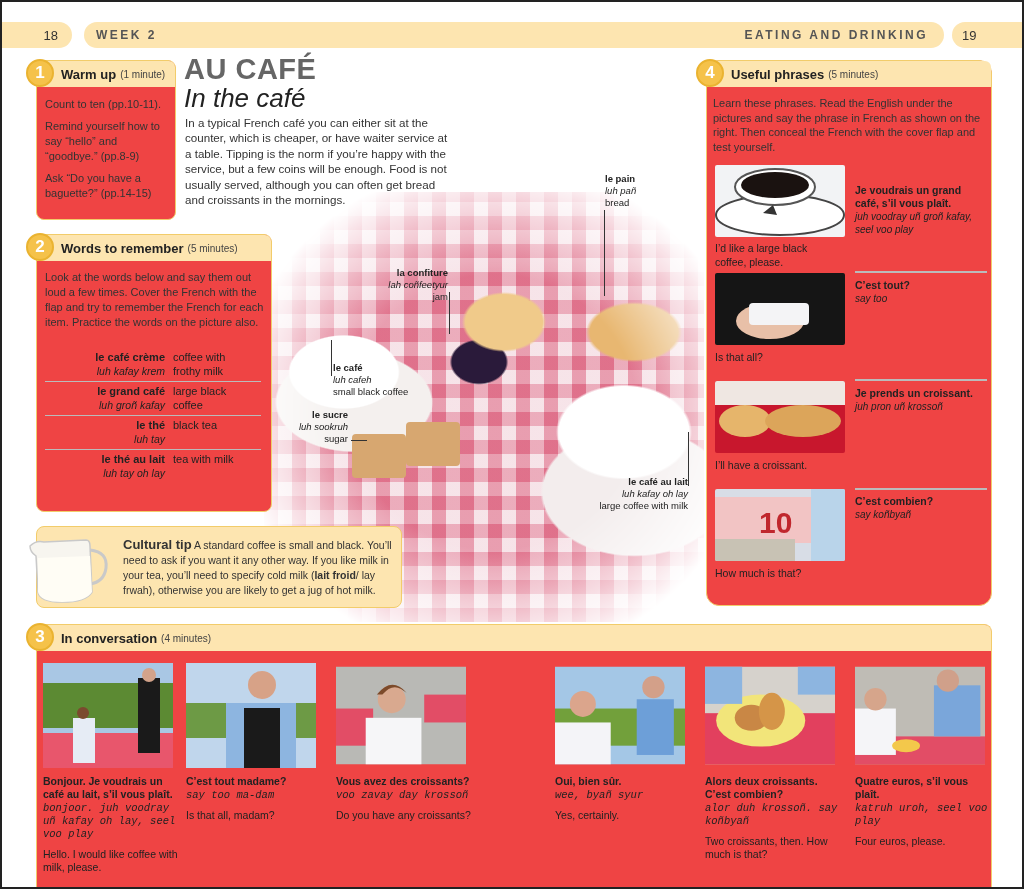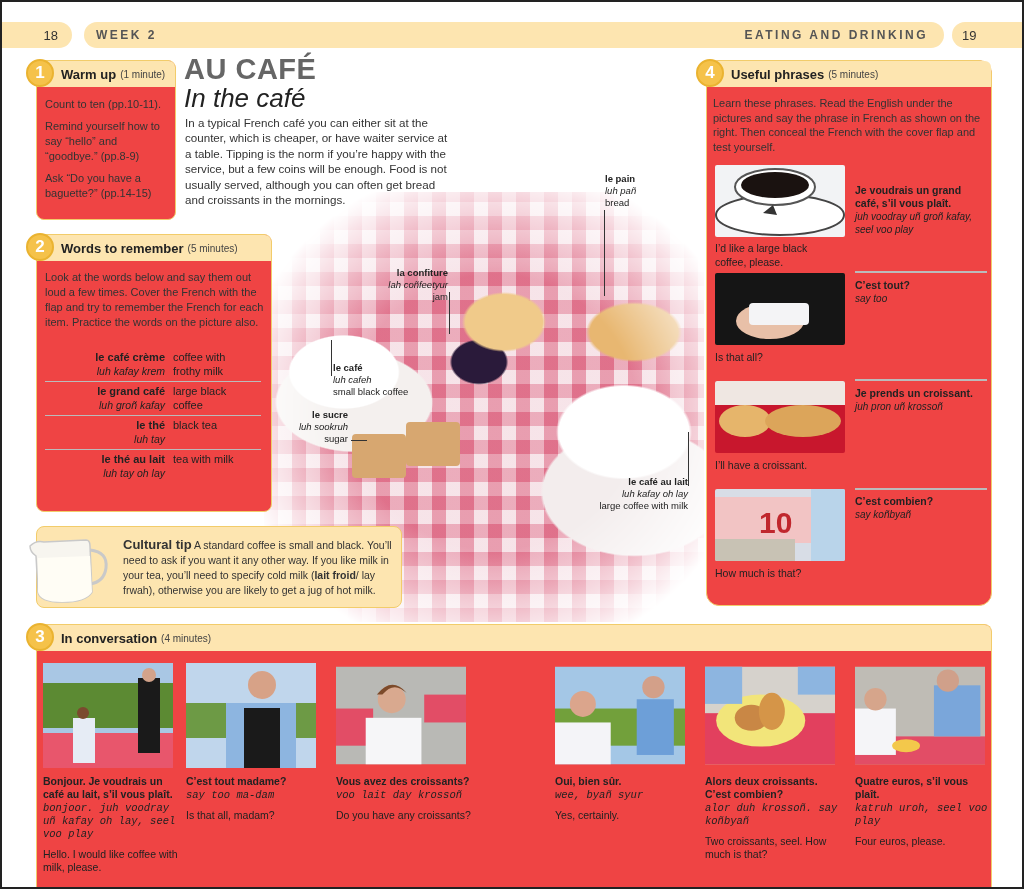--- a/index.html
+++ b/index.html
@@ -336,32 +336,32 @@
       <i>bonjoor. juh voodray uñ kafay oh lay, seel voo play</i>
       <span>Hello. I would like coffee with milk, please.</span>
     </div>
     <div class="conv-txt" style="left:149px;">
       <b>C’est tout madame?</b>
       <i>say too ma-dam</i>
       <span>Is that all, madam?</span>
     </div>
     <div class="conv-txt" style="left:299px;width:150px;">
       <b>Vous avez des croissants?</b>
-      <i>voo lait day krossoñ</i>
+      <i>voo zavay day krossoñ</i>
       <span>Do you have any croissants?</span>
     </div>
     <div class="conv-txt" style="left:518px;">
       <b>Oui, bien sûr.</b>
       <i>wee, byañ syur</i>
       <span>Yes, certainly.</span>
     </div>
     <div class="conv-txt" style="left:668px;">
       <b>Alors deux croissants. C’est combien?</b>
       <i>alor duh krossoñ. say koñbyañ</i>
-      <span>Two croissants, seel. How much is that?</span>
+      <span>Two croissants, then. How much is that?</span>
     </div>
     <div class="conv-txt" style="left:818px;">
       <b>Quatre euros, s’il vous plaît.</b>
       <i>katruh uroh, seel voo play</i>
       <span>Four euros, please.</span>
     </div>
   </div>
   <div class="badge" style="left:24px;top:621px;">3</div>
 
 </div>

